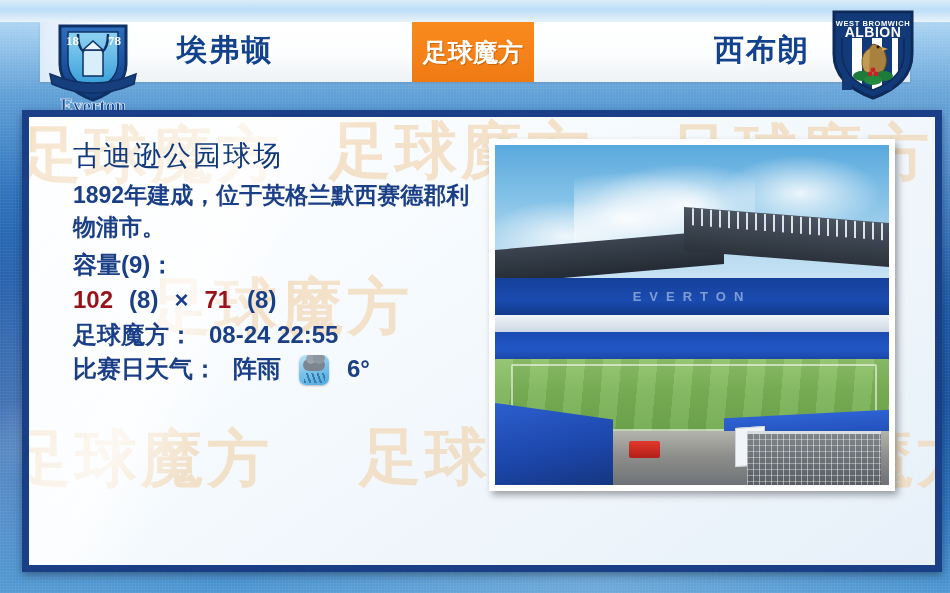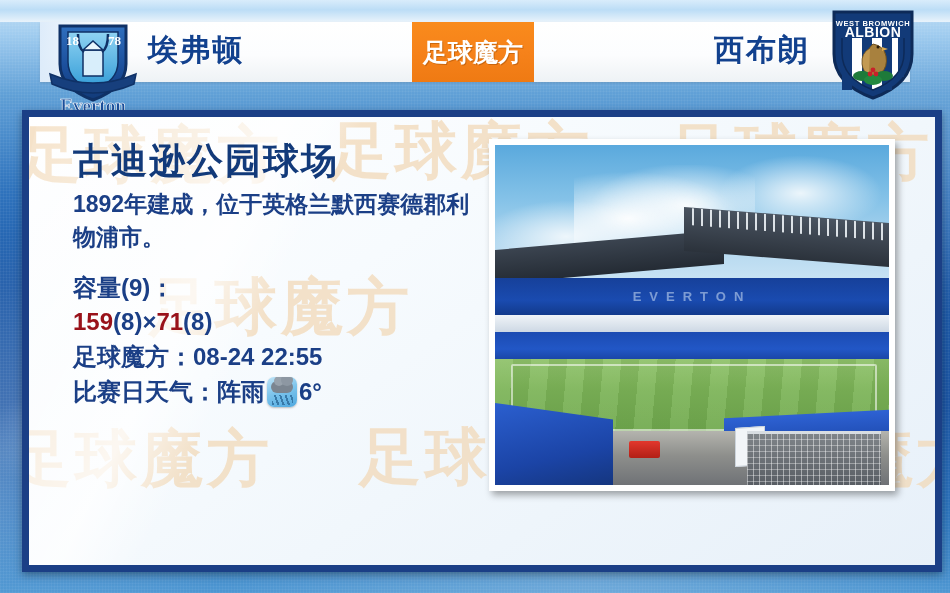--- a/index.html
+++ b/index.html
@@ -47,20 +47,21 @@
   }
   .headband-fade-l{position:absolute;left:0;top:0;width:70px;height:100%;
     background:linear-gradient(90deg,rgba(220,235,250,.95),rgba(255,255,255,0));}
   .headband-fade-r{position:absolute;right:0;top:0;width:70px;height:100%;
     background:linear-gradient(270deg,rgba(220,235,250,.95),rgba(255,255,255,0));}
 
   .team-name{
     position:absolute;top:30px;
     font-size:30px;font-weight:bold;color:#12418e;letter-spacing:2px;
     text-shadow:0 1px 0 rgba(255,255,255,.8);
+    margin-left:29px;
   }
   .team-home{left:148px;}
   .team-away{right:140px;text-align:center;}
 
   .brand{
     position:absolute;left:412px;top:22px;width:122px;height:60px;
     background:linear-gradient(180deg,#f98b1c 0%,#f6821a 50%,#ef7a13 100%);
     display:flex;align-items:center;justify-content:center;
   }
   .brand span{
@@ -96,30 +97,30 @@
   .wm3{left:640px;top:-6px;}
   .wm4{left:120px;top:148px;}
   .wm5{left:500px;top:150px;}
   .wm6{left:-20px;top:300px;}
   .wm7{left:330px;top:298px;}
   .wm8{left:690px;top:300px;}
 
   
   .info{position:absolute;left:44px;top:22px;width:420px;}
   .stadium-title{
-    font-size:36px;font-weight:bold;color:#123a7a;letter-spacing:2px;
+    font-size:28px;font-weight:normal;color:#123a7a;letter-spacing:2px;
     margin:0 0 6px 0;line-height:1.2;
   }
   .desc{
     font-size:23px;font-weight:bold;color:#1b3f86;line-height:1.42;
-    margin:0 0 17px 0;width:400px;
+    margin:0 0 4px 0;width:400px;
   }
   .row{
     font-size:24px;font-weight:bold;color:#1b3f86;line-height:1.45;
-    white-space:nowrap;display:flex;align-items:center;
+    white-space:nowrap;display:flex;align-items:center;gap:16px;
   }
   .val-red{color:#99121a;}
   .weather-icon{
     display:inline-block;width:30px;height:30px;margin:0 2px;vertical-align:-7px;
     border-radius:7px;
     background:linear-gradient(160deg,#bfe4f7 0%,#7cc4ec 48%,#4ea8df 100%);
     position:relative;box-shadow:0 1px 2px rgba(0,0,0,.25);overflow:hidden;flex:0 0 auto;
   }
   .weather-icon .cloud{
     position:absolute;left:4px;top:4px;width:22px;height:12px;
@@ -324,21 +325,21 @@
 
     <div class="info">
       <div class="stadium-title">古迪逊公园球场</div>
       <div class="desc">1892年建成，位于英格兰默西赛德郡利物浦市。</div>
 
       <div class="row">
         <span>容量(9)：</span>
       </div>
 
       <div class="row">
-        <span class="val-red">159</span>
+        <span class="val-red">102</span>
         <span>(8)</span>
         <span>×</span>
         <span class="val-red">71</span>
         <span>(8)</span>
       </div>
 
       <div class="row">
         <span>足球魔方：</span>
         <span>08-24 22:55</span>
       </div>

